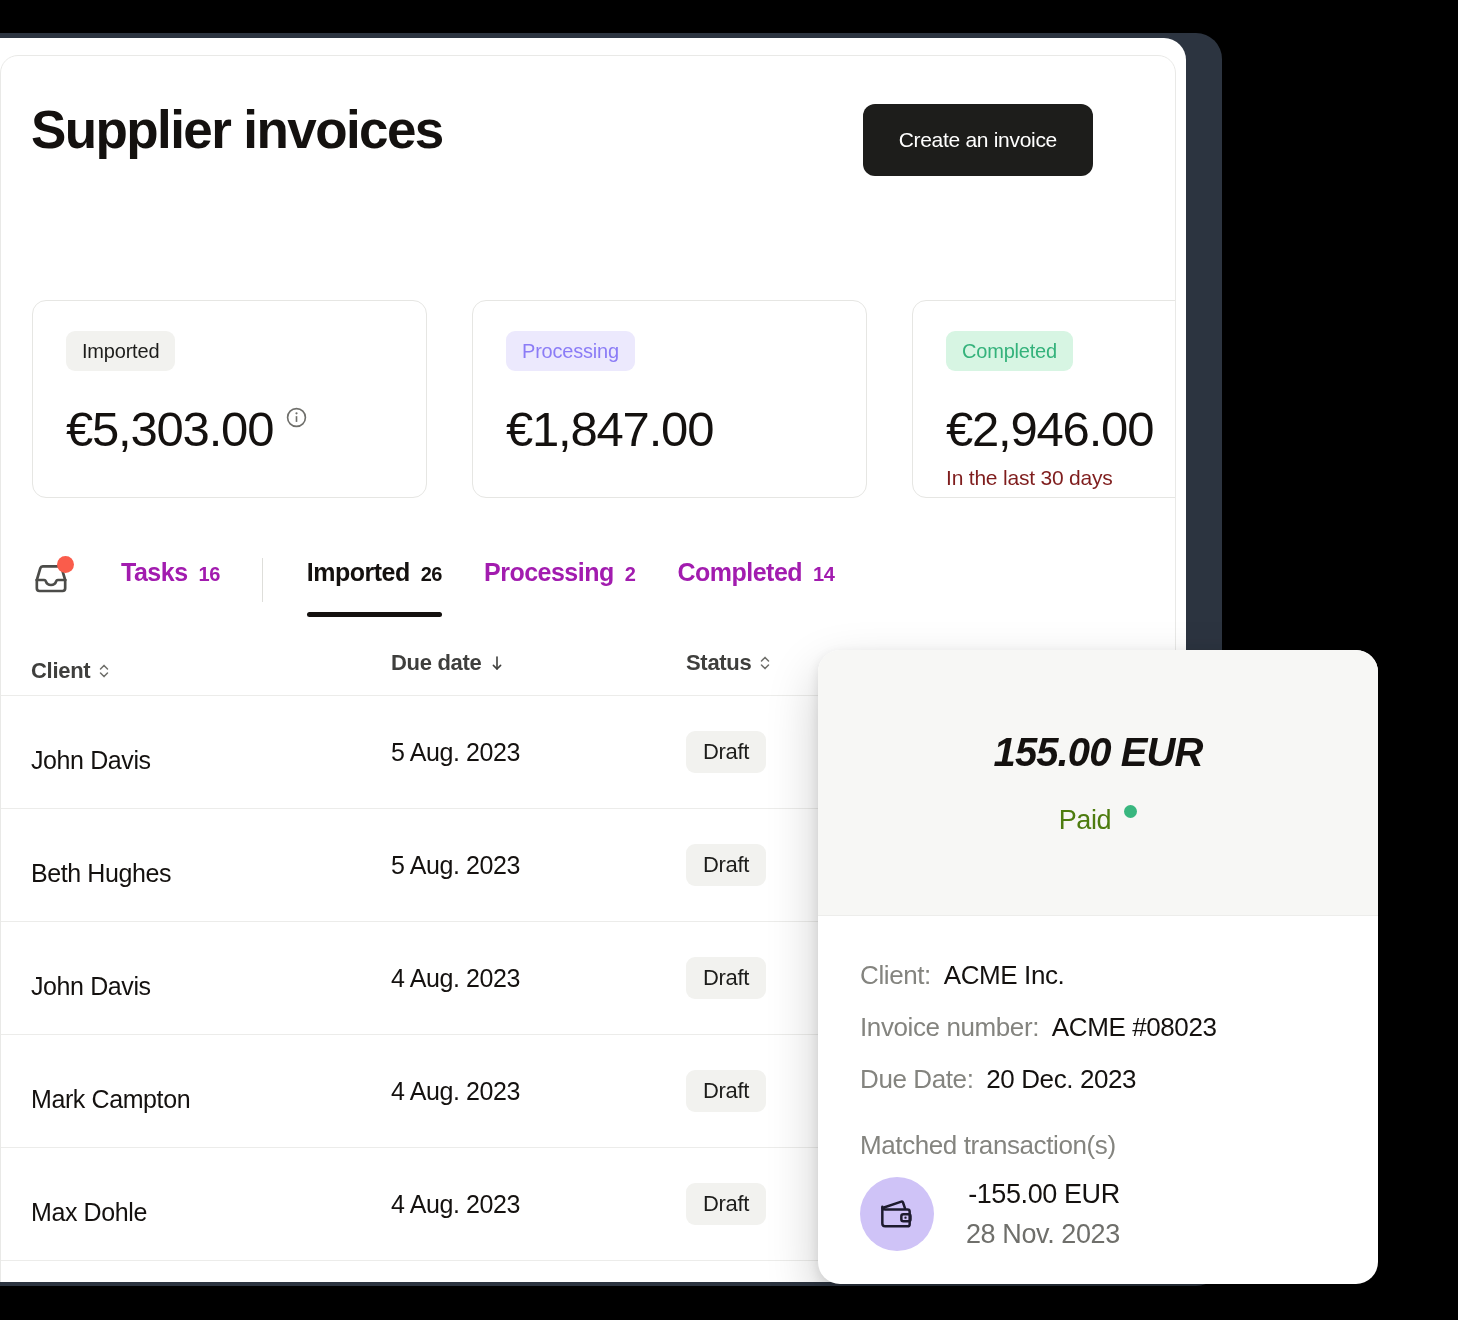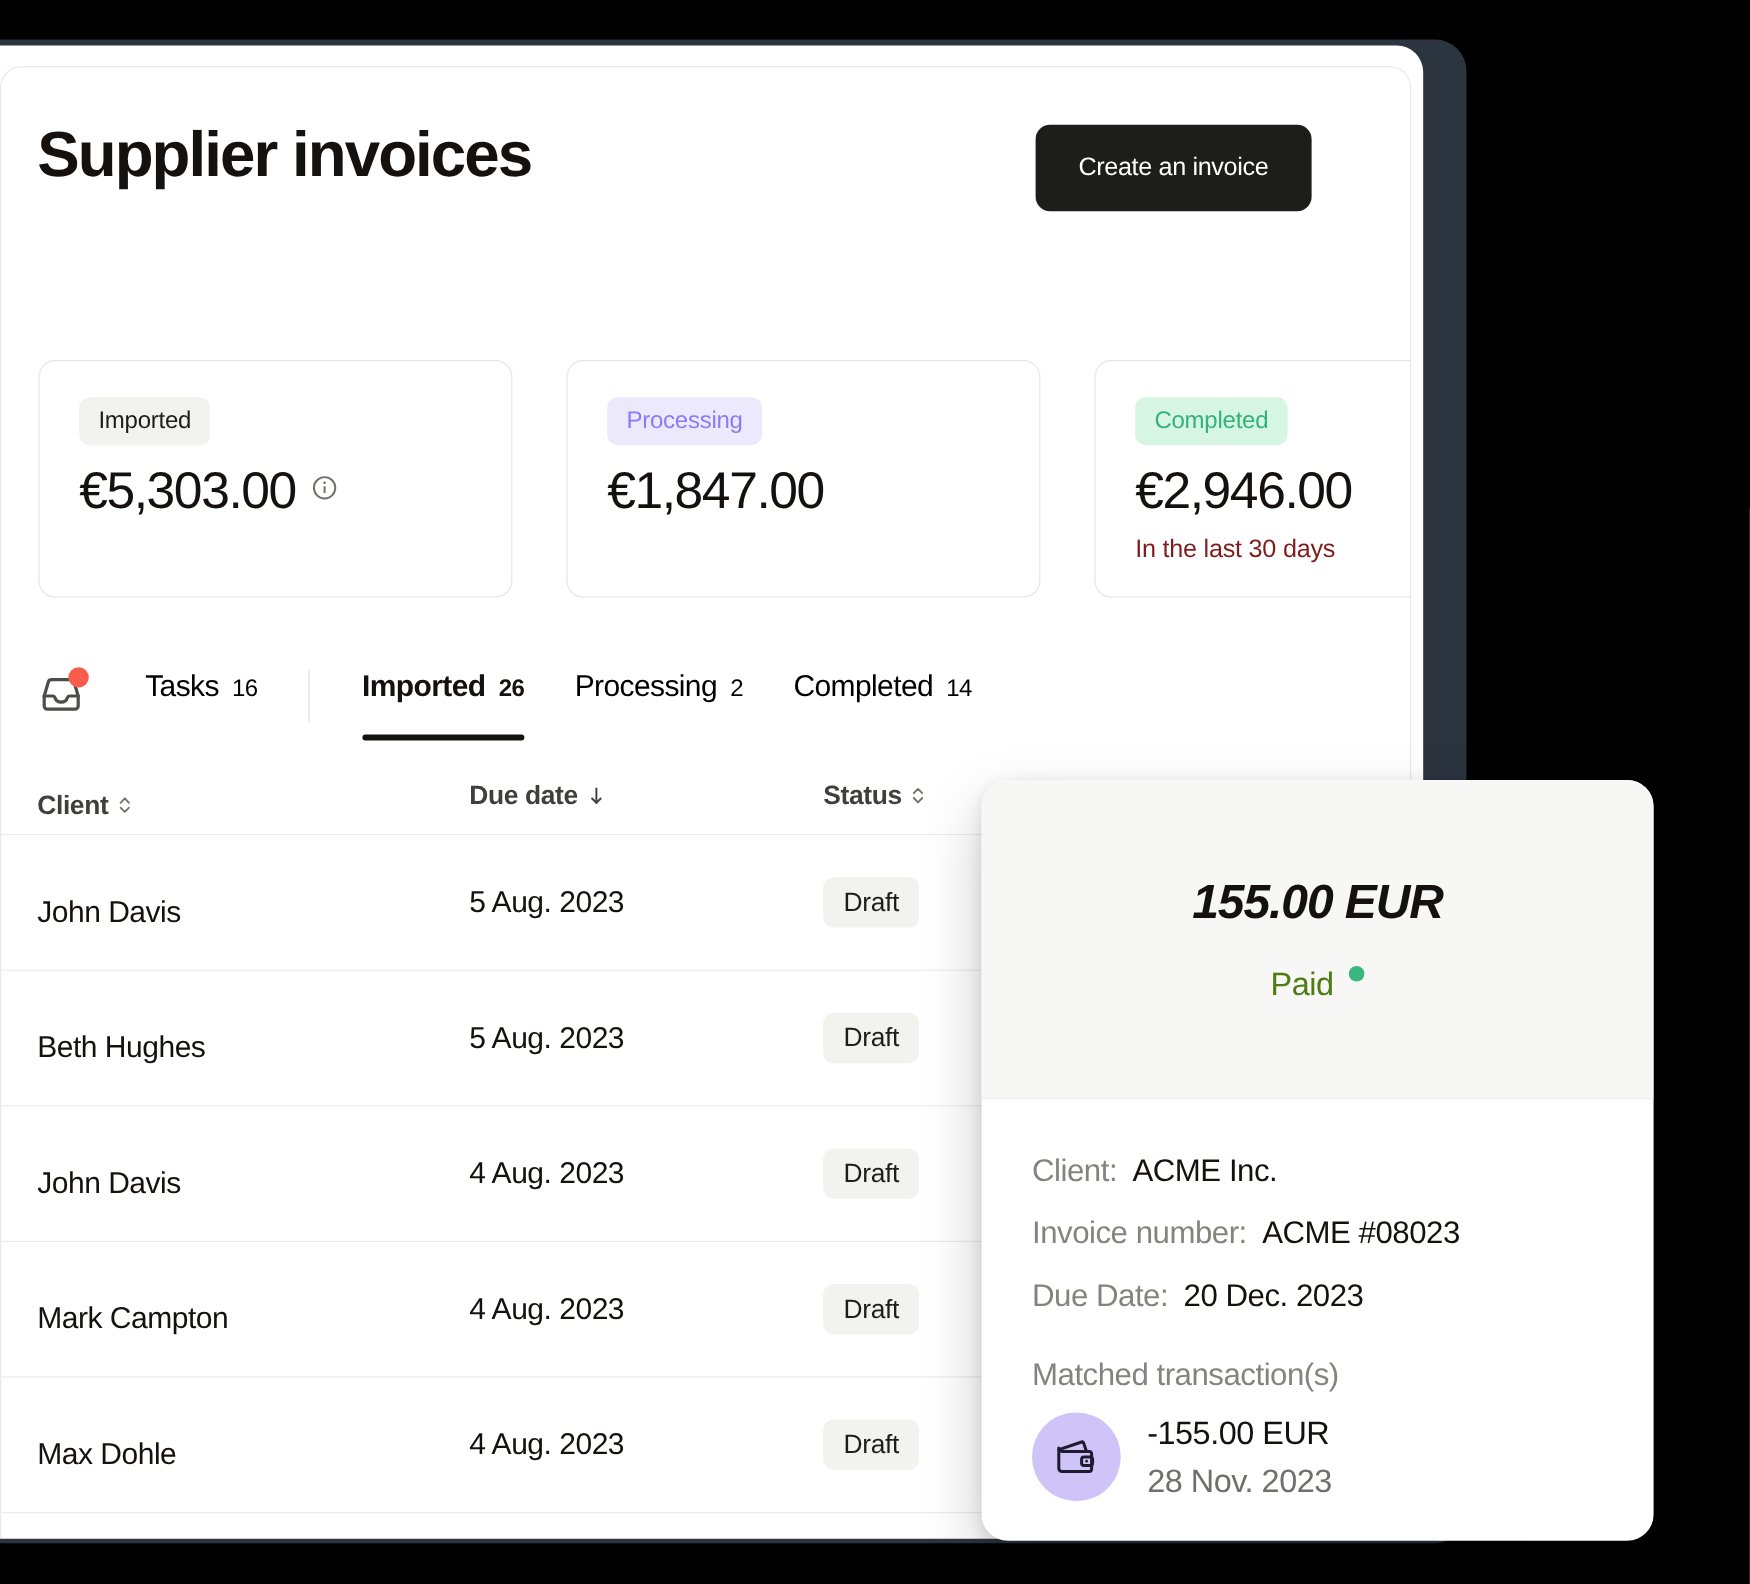--- a/index.html
+++ b/index.html
@@ -117,24 +117,25 @@
   .badge-processing { background:#ece9fd; color:#8b7cf6; }
   .badge-completed  { background:#d7f5e3; color:#34b27b; }
 
   .stat-amount-row {
     margin-top: 14px;
     display: flex;
     align-items: center;
     gap: 12px;
   }
   .stat-amount {
-    font-size: 43px;
+    font-size: 49px;
     letter-spacing: -1.2px;
     color: #14110f;
     line-height: 48px;
+    margin-top: 20px;
   }
   .info-icon { display:block; }
   .stat-sub {
     margin-top: 13px;
     font-size: 21px;
     color: #7f1d1d;
     letter-spacing: -0.2px;
   }
 
   
@@ -165,25 +166,26 @@
     background: #fa5c4b;
   }
   .tab {
     display: flex;
     align-items: baseline;
     gap: 11px;
     padding: 9px 0 0 0;
     margin-right: 42px;
     font-size: 25px;
     letter-spacing: -0.5px;
-    color: #000000;
+    color: #a21caf;
     cursor: pointer;
     position: relative;
     height: 68px;
     box-sizing: border-box;
+    font-weight: bold;
   }
   .tab .tab-count { font-size: 20px; }
   .tab.active { color: #14110f; font-weight: 600; }
   .tab.active::after {
     content: "";
     position: absolute;
     left: 0; right: 0; bottom: 0;
     height: 5px;
     background: #14110f;
     border-radius: 3px;
@@ -306,21 +308,22 @@
   #matched-title {
     margin-top: 35px;
     font-size: 26px;
     letter-spacing: -0.4px;
     color: #84847f;
   }
   #matched-row {
     margin-top: 16px;
     display: flex;
     align-items: center;
-    gap: 22px;
+    gap: 32px;
+    text-align: right;
   }
   #wallet-icon-circle {
     width: 74px;
     height: 74px;
     border-radius: 50%;
     background: #cfc3f7;
     display: flex;
     align-items: center;
     justify-content: center;
     flex: 0 0 auto;

